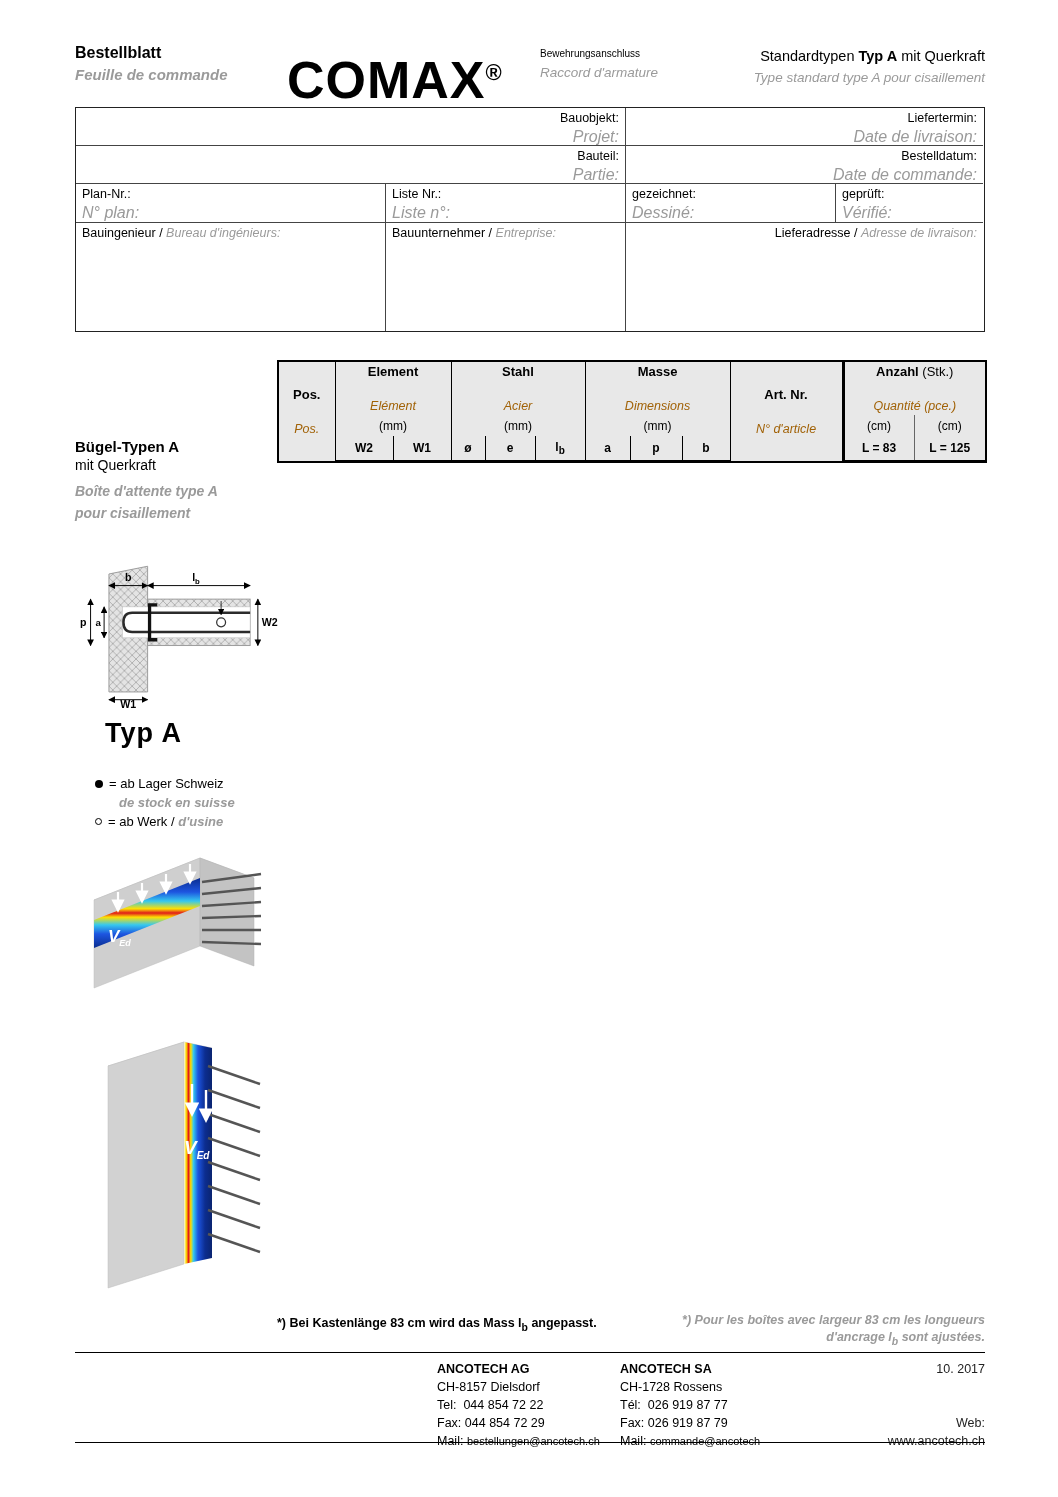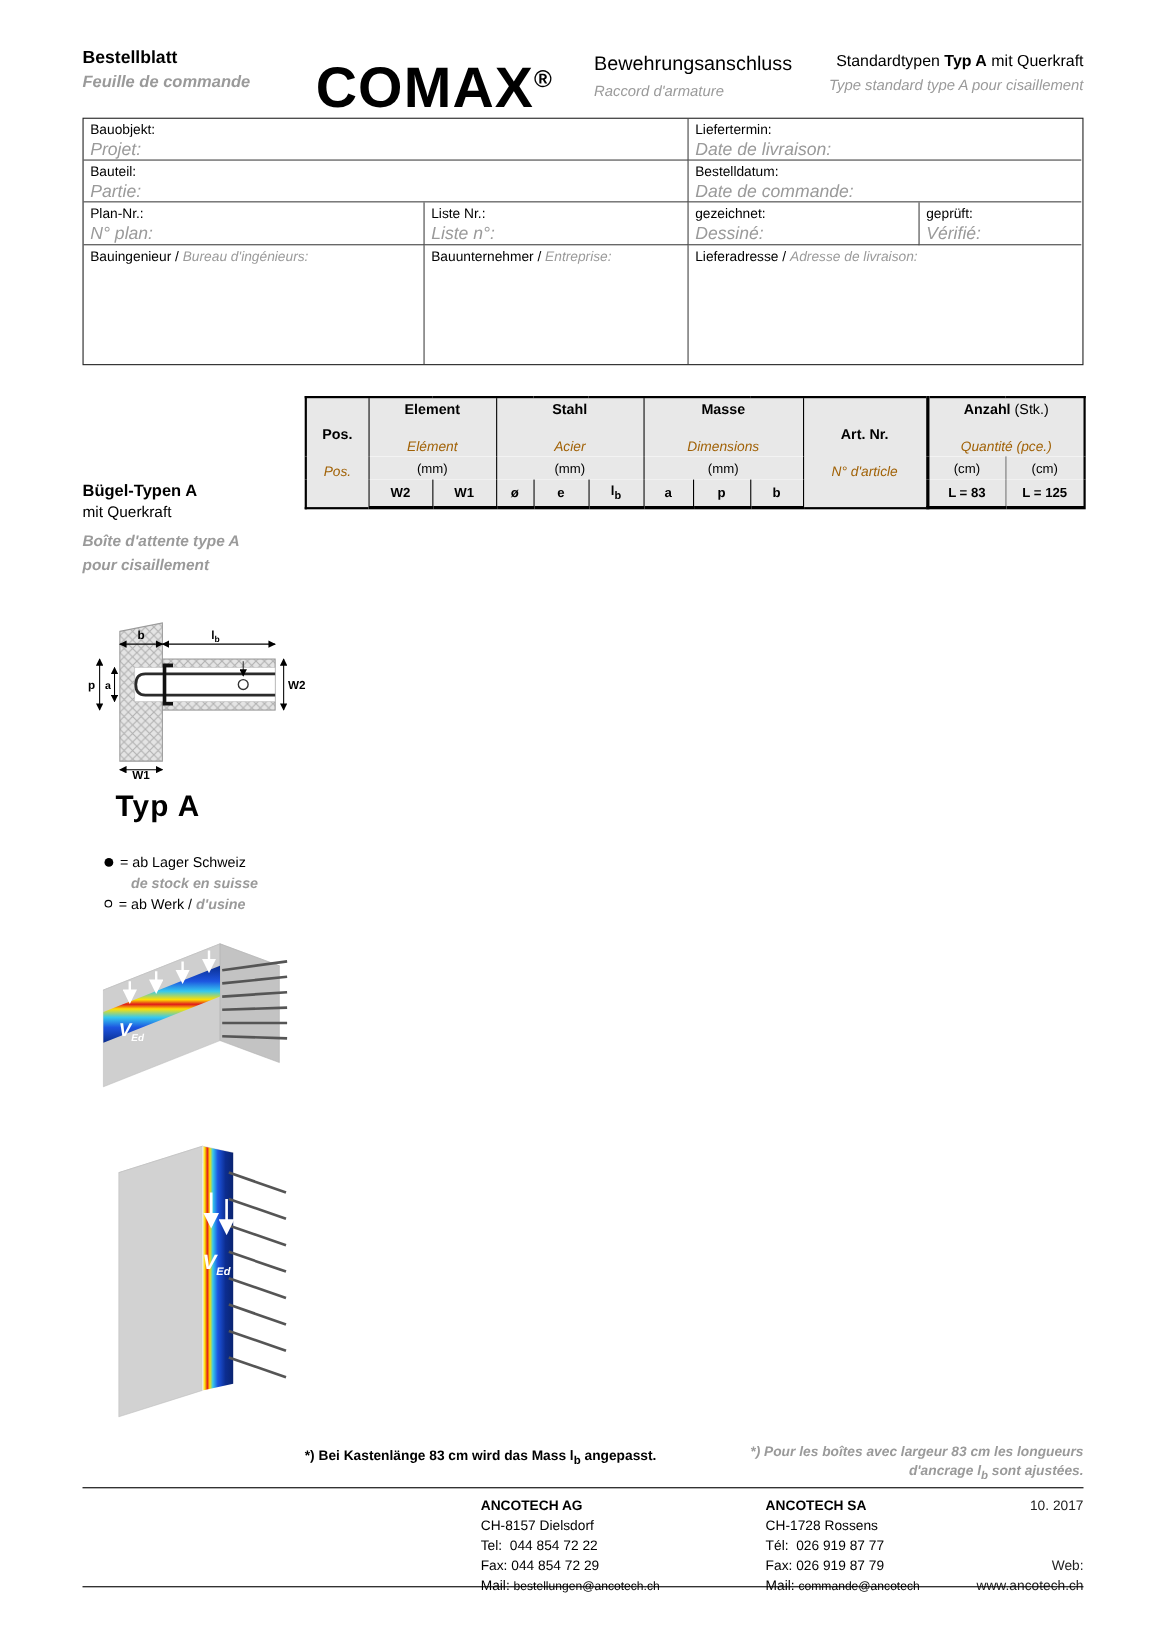--- a/index.html
+++ b/index.html
@@ -5,38 +5,38 @@
   html,body{margin:0;padding:0;background:#fff;}
   .page{position:relative;width:1058px;height:1497px;background:#fff;overflow:hidden;
         font-family:"Liberation Sans",sans-serif;color:#000;}
   
   .hdr-left{position:absolute;left:75px;top:44px;}
   .hdr-left .t-de{font-size:16px;font-weight:bold;}
   .hdr-left .t-fr{font-size:15px;font-weight:bold;font-style:italic;color:#9a9a9a;margin-top:4px;}
   .brand{position:absolute;left:287px;top:50px;font-size:52px;font-weight:800;letter-spacing:1px;}
   .brand sup{font-size:22px;vertical-align:18px;}
   .sub-mid{position:absolute;left:540px;top:48px;}
-  .sub-mid .s-de{font-size:18px;}
+  .sub-mid .s-de{font-size:10px;}
   .sub-mid .s-fr{font-size:13.5px;font-style:italic;color:#9a9a9a;margin-top:6px;}
   .type-right{position:absolute;right:73px;top:48px;text-align:right;}
   .type-right .s-de{font-size:14.5px;}
   .type-right .s-de b{font-weight:800;}
   .type-right .s-fr{font-size:13.5px;font-style:italic;color:#9a9a9a;margin-top:6px;}
   
   .form-box{position:absolute;left:75px;top:107px;width:910px;height:225px;
             border:1.5px solid #222;box-sizing:border-box;
             display:grid;grid-template-columns:310px 240px 210px 147px;
             grid-template-rows:38px 38px 39px auto;}
   .fcell{border-right:1px solid #444;border-bottom:1px solid #444;box-sizing:border-box;
          padding:3px 6px 0 6px;overflow:hidden;}
   .fcell.last-c{border-right:none;} .fcell.last-r{border-bottom:none;}
   .fcell .lde{font-size:12.5px;color:#000;}
   .fcell .lfr{font-size:16px;font-style:italic;color:#9a9a9a;margin-top:3px;}
   .fcell .inline-fr{font-style:italic;color:#9a9a9a;}
-  .sp2{grid-column:span 2;}
+  .sp2{grid-column:span 2;text-align:right;}
   
   .side-head{position:absolute;left:75px;top:438px;width:190px;}
   .side-head .h1{font-size:15px;font-weight:bold;}
   .side-head .h2{font-size:14px;margin-top:2px;}
   .side-head .h3{font-size:14px;font-weight:bold;font-style:italic;color:#9a9a9a;margin-top:10px;}
   .side-head .h4{font-size:14px;font-weight:bold;font-style:italic;color:#9a9a9a;margin-top:6px;}
   .diagram{position:absolute;left:78px;top:552px;}
   .typA{position:absolute;left:105px;top:718px;font-size:27px;font-weight:800;letter-spacing:1px;}
   .legend{position:absolute;left:95px;top:772px;font-size:13px;}
   .legend .row{margin-top:4px;white-space:nowrap;}
@@ -67,21 +67,21 @@
   .fn-fr{position:absolute;right:73px;top:1312px;text-align:right;font-size:12.5px;
          font-weight:bold;font-style:italic;color:#9a9a9a;line-height:17px;}
   
   .rule-top{position:absolute;left:75px;top:1352px;width:910px;height:0;border-top:1.5px solid #000;}
   .rule-bottom{position:absolute;left:75px;top:1442px;width:910px;height:0;border-top:1.5px solid #000;}
   .logo{position:absolute;left:75px;top:1360px;width:352px;height:80px;background:#ffed00;
         display:flex;align-items:center;justify-content:center;}
   .logo .wordmark{font-size:54px;letter-spacing:-1px;color:#111;}
   .logo .wb{font-weight:bold;} .logo .wl{font-weight:normal;}
   .addr{position:absolute;top:1360px;font-size:12.5px;line-height:18px;width:215px;}
-  .addr-ag{left:437px;} .addr-sa{left:696px;}
+  .addr-ag{left:437px;} .addr-sa{left:620px;}
   .addr .nm{font-weight:bold;}
   .addr .mail-line{white-space:nowrap;}
   .addr .mail-val{font-size:11px;}
   .f-right{position:absolute;right:73px;top:1362px;text-align:right;font-size:12.5px;color:#222;}
   .f-right .web-label{margin-top:40px;}
   .f-right .web{margin-top:4px;}
   
   svg text{font-family:"Liberation Sans",sans-serif;}
 </style>
 </head>

